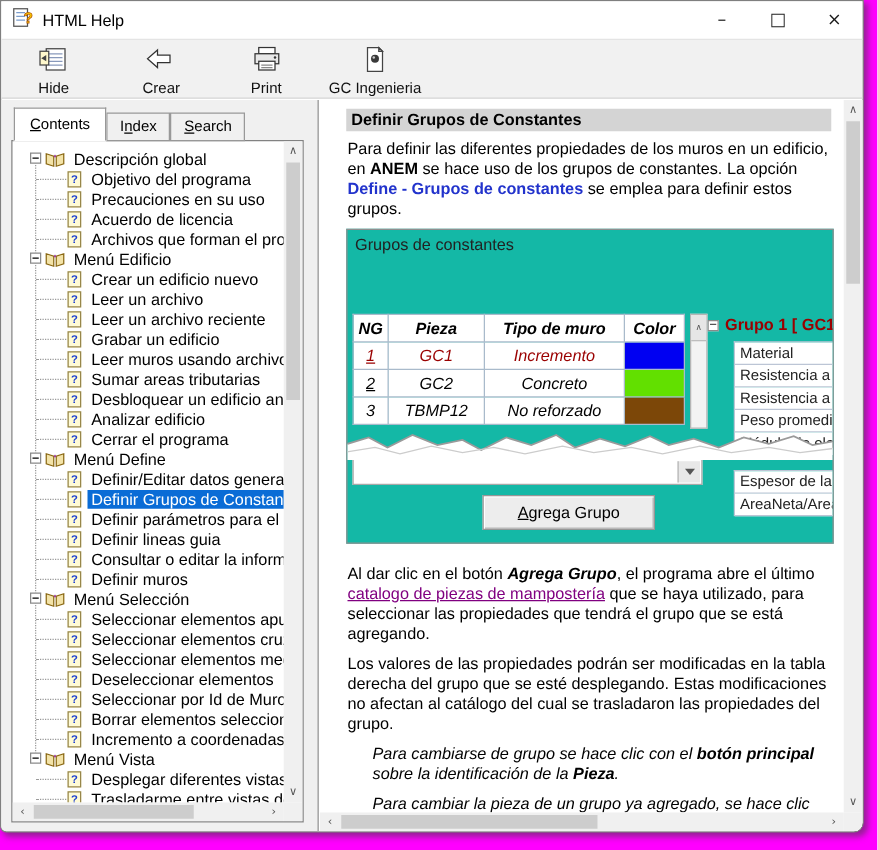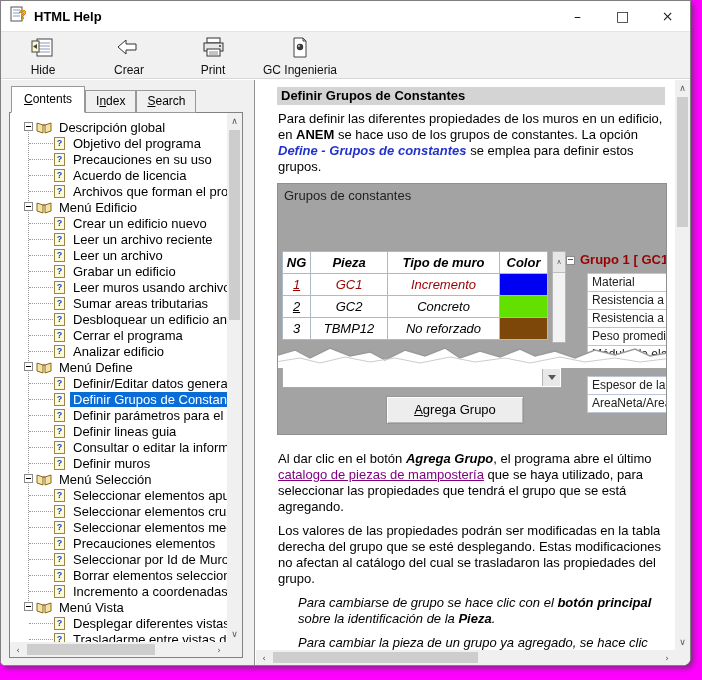--- a/index.html
+++ b/index.html
@@ -1,21 +1,21 @@
 <!DOCTYPE html>
 <html><head>
 <meta charset="utf-8">
 <style>
   html,body{margin:0;padding:0;}
   .stage{position:relative;width:702px;height:680px;background:#ff00ff;font-family:"Liberation Sans",sans-serif;overflow:hidden;}
   .window{position:absolute;left:0;top:0;width:691px;height:666px;background:#fff;border:1px solid #7f7f7f;box-sizing:border-box;border-radius:0 0 8px 5px;box-shadow:3px 3px 5px rgba(60,60,60,.55);overflow:hidden;}
   
   .titlebar{position:absolute;left:0;top:0;right:0;height:30px;background:#fff;display:flex;align-items:center;border-bottom:1px solid #e4e4e4;}
   .title-icon{margin-left:9px;flex:none;}
-  .title-text{margin-left:7px;font-size:13px;color:#000;font-weight:bold;}
+  .title-text{margin-left:7px;font-size:13px;color:#000;}
   .controls{margin-left:auto;display:flex;height:100%;}
   .ctrl{width:45px;display:flex;align-items:center;justify-content:center;font-size:14px;color:#1a1a1a;font-family:"DejaVu Sans",sans-serif;}
   
   .toolbar{position:absolute;left:0;top:31px;right:0;height:47px;background:#f1f1f1;border-bottom:1px solid #d6d6d6;display:flex;align-items:center;padding-left:6px;box-sizing:border-box;}
   .tbtn{min-width:60px;height:44px;display:flex;flex-direction:column;align-items:center;justify-content:flex-end;font-size:12px;color:#111;padding:0 6px;}
   .tbtn svg{margin-bottom:2px;}
   
   .main{position:absolute;left:0;top:79px;right:0;bottom:0;background:#f0f0f0;}
   
   .tabs{position:absolute;left:10px;top:6px;display:flex;align-items:flex-end;z-index:3;}
@@ -51,25 +51,25 @@
   .v-thumb{left:2px;right:2px;}
   .h-thumb{top:2px;bottom:2px;}
   
   .rpane{position:absolute;left:253px;top:0;right:0;bottom:0;background:#fff;border-left:1px solid #8f8f8f;}
   .doc{position:absolute;left:1px;top:0;right:15px;bottom:15px;overflow:hidden;padding:7px 10px 0 22px;font-size:13px;line-height:16px;color:#000;}
   .dheading{background:#d4d4d4;font-weight:bold;padding:1px 4px;margin:0 0 6px -1px;}
   .doc p{margin:4px 0 8px;}
   .doc p.after-img{margin-top:16px;}
   .doc p.note{margin-left:20px;font-style:italic;}
   .bld{font-weight:bold;}
-  .blue-bld{font-weight:bold;font-style:italic;}
+  .blue-bld{font-weight:bold;}
   .bi{font-weight:bold;font-style:italic;}
   .doclink{text-decoration:underline;cursor:pointer;}
   
-  .dialog{position:relative;width:390px;height:252px;background:#a3a3a3;border:1px solid #8f8f8f;box-sizing:border-box;margin:2px 0 14px -1px;overflow:hidden;}
+  .dialog{position:relative;width:390px;height:252px;background:#14b8a6;border:1px solid #8f8f8f;box-sizing:border-box;margin:2px 0 14px -1px;overflow:hidden;}
   .dlg-title{position:absolute;left:6px;top:4px;color:#222;}
   .gtable{position:absolute;left:4px;top:67px;border-collapse:collapse;}
   .gtable th,.gtable td{border:1px solid #a9bacb;background:#fff;font-size:13px;font-weight:normal;text-align:center;height:22px;padding:0 2px;box-sizing:border-box;font-style:italic;}
   .gtable th{font-weight:bold;}
   .c-ng{width:28px;}.c-pz{width:77px;}.c-tp{width:112px;}.c-cl{width:48px;}
   .hl{color:#9a0000;font-weight:bold;}
   .numlink{text-decoration:underline;font-weight:bold;}
   .mini-scroll{position:absolute;left:274px;top:67px;width:14px;height:92px;background:#f3f3f3;border:1px solid #b5b5b5;box-sizing:border-box;}
   .mini-up{height:20px;background:#e6e6e6;border-bottom:1px solid #bdbdbd;display:flex;align-items:center;justify-content:center;color:#555;font-family:"DejaVu Sans",sans-serif;font-size:7px;}
   .combo{position:absolute;left:4px;top:183px;width:280px;height:21px;background:#fff;border:1px solid #a8a8a8;box-sizing:border-box;}
@@ -210,49 +210,49 @@
                 </svg>
               </span>
               <span class="tlabel">Menú Edificio</span>
             </div>
           <div class="trow topic">
               <span class="ticon"></span>
               <span class="tlabel">Crear un edificio nuevo</span>
             </div>
           <div class="trow topic">
               <span class="ticon"></span>
+              <span class="tlabel">Leer un archivo</span>
+            </div>
+          <div class="trow topic">
+              <span class="ticon"></span>
               <span class="tlabel">Leer un archivo reciente</span>
             </div>
           <div class="trow topic">
               <span class="ticon"></span>
-              <span class="tlabel">Leer un archivo</span>
-            </div>
-          <div class="trow topic">
-              <span class="ticon"></span>
               <span class="tlabel">Grabar un edificio</span>
             </div>
           <div class="trow topic">
               <span class="ticon"></span>
               <span class="tlabel">Leer muros usando archivo DXF</span>
             </div>
           <div class="trow topic">
               <span class="ticon"></span>
               <span class="tlabel">Sumar areas tributarias</span>
             </div>
           <div class="trow topic">
               <span class="ticon"></span>
               <span class="tlabel">Desbloquear un edificio analizado</span>
             </div>
           <div class="trow topic">
               <span class="ticon"></span>
+              <span class="tlabel">Analizar edificio</span>
+            </div>
+          <div class="trow topic">
+              <span class="ticon"></span>
               <span class="tlabel">Cerrar el programa</span>
-            </div>
-          <div class="trow topic">
-              <span class="ticon"></span>
-              <span class="tlabel">Analizar edificio</span>
             </div>
 
           <div class="trow book">
               <span class="expander"></span>
               <span class="bicon">
                 <svg width="16" height="13" viewBox="0 0 16 13">
                   <path d="M1,2 L7,4 L7,12 L1,10 Z" fill="#f3e3a8" stroke="#8b6914"></path>
                   <path d="M15,2 L9,4 L9,12 L15,10 Z" fill="#f3e3a8" stroke="#8b6914"></path>
                   <path d="M7,4 L8,5.2 L9,4 L8,2.6 Z" fill="#993399"></path>
                 </svg>
@@ -302,21 +302,21 @@
           <div class="trow topic">
               <span class="ticon"></span>
               <span class="tlabel">Seleccionar elementos cruzando</span>
             </div>
           <div class="trow topic">
               <span class="ticon"></span>
               <span class="tlabel">Seleccionar elementos mediante</span>
             </div>
           <div class="trow topic">
               <span class="ticon"></span>
-              <span class="tlabel">Precauciones elementos</span>
+              <span class="tlabel">Deseleccionar elementos</span>
             </div>
           <div class="trow topic">
               <span class="ticon"></span>
               <span class="tlabel">Seleccionar por Id de Muro</span>
             </div>
           <div class="trow topic">
               <span class="ticon"></span>
               <span class="tlabel">Borrar elementos  seleccionados</span>
             </div>
           <div class="trow topic">

